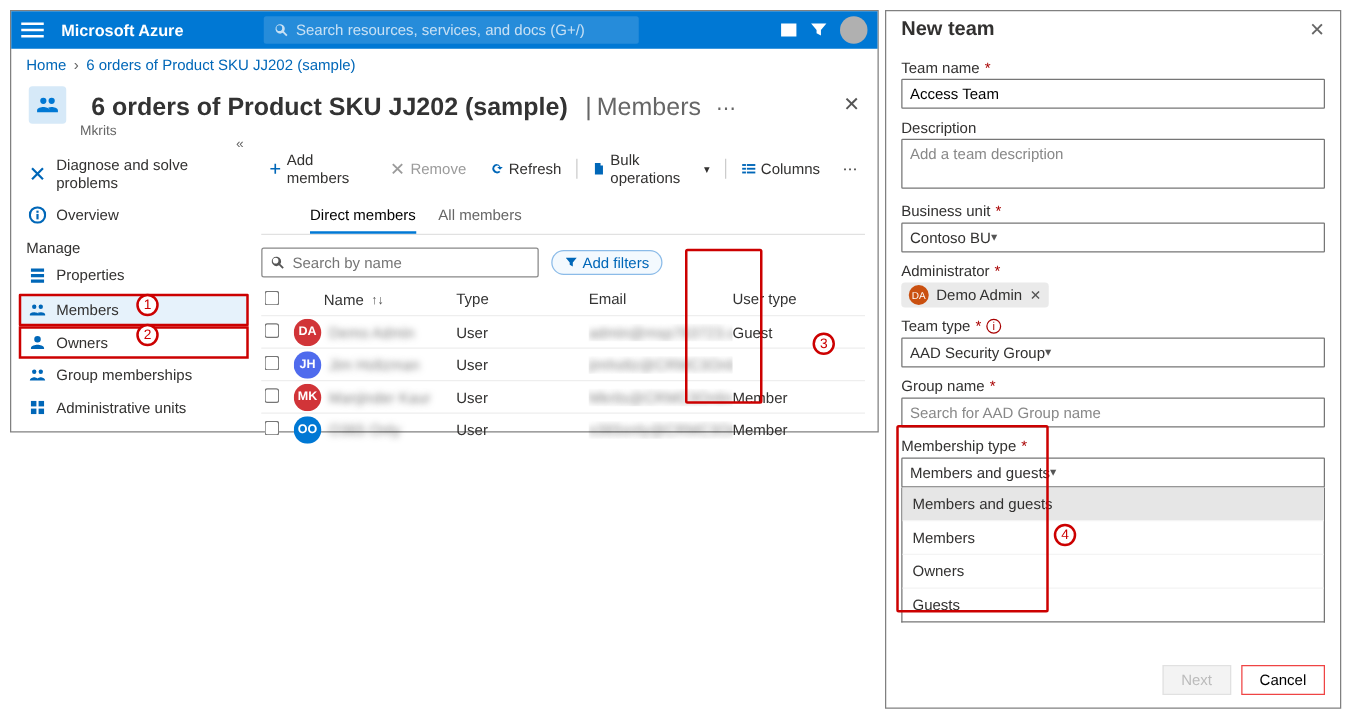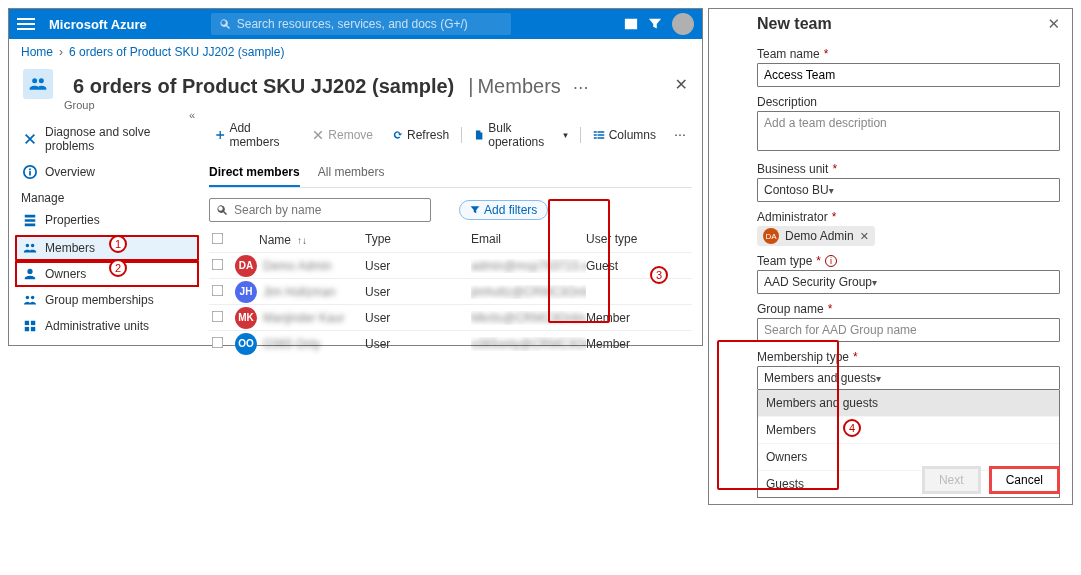--- a/index.html
+++ b/index.html
@@ -1,19 +1,19 @@
 <!DOCTYPE html>
 <html><head>
 <meta charset="utf-8">
 <style>
   * { box-sizing: border-box; margin: 0; padding: 0; font-family: 'Segoe UI', Arial, sans-serif; }
   body { width: 1081px; height: 575px; overflow: hidden; position: relative; background:#fff; }
   .frame { position:absolute; border:1px solid #808080; background:#fff; }
   .azure { left:8px; top:8px; width:695px; height:338px; }
-  .dialog { left:708px; top:8px; width:365px; height:497px;padding-left:36px; }
+  .dialog { left:708px; top:8px; width:365px; height:559px; }
 
   
   .topbar { height:30px; background:#0078d4; color:#fff; display:flex; align-items:center; padding:0 8px; font-size:12px; }
   .hamburger { width:18px; display:flex; flex-direction:column; gap:3px; cursor:pointer; }
   .hamburger span { display:block; height:2px; background:#fff; }
   .brand { font-weight:600; margin-left:14px; font-size:13px;}
   .searchbox { margin-left:64px; background:rgba(255,255,255,0.15); border-radius:2px; height:22px; display:flex; align-items:center; padding:0 8px; color:#c7e0f4; width:300px; }
   .searchbox svg { width:12px; height:12px; fill:#c7e0f4; margin-right:6px; }
   .topbar-right { margin-left:auto; display:flex; align-items:center; gap:10px; }
   .topbar-right svg { width:14px; height:14px; fill:#fff; }
@@ -45,23 +45,23 @@
 
   .main { flex:1; padding:4px 10px 0 10px; font-size:12px; color:#323130; position:relative; }
   .cmdbar { display:flex; align-items:center; gap:6px; padding:4px 0; color:#323130; }
   .cmd { display:flex; align-items:center; gap:4px; padding:2px 6px; cursor:pointer; }
   .cmd svg { width:12px; height:12px; fill:#0067b8; }
   .cmd.disabled { color:#9b9b9b; }
   .cmd.disabled svg { fill:#9b9b9b; }
   .divider { width:1px; height:16px; background:#ccc; }
   .tabs { display:flex; gap:18px; margin-top:6px; border-bottom:1px solid #e1e1e1; }
   .tab { padding:4px 0 6px 0; cursor:pointer; color:#666; }
-  .tab.active { color:#000; border-bottom:2px solid #0078d4; font-weight:700; }
-
-  .filterrow { display:flex; gap:28px; margin:10px 0 6px 0; align-items:center;}
+  .tab.active { color:#000; border-bottom:2px solid #0078d4; font-weight:400;margin-left:39px; }
+
+  .filterrow { display:flex; gap:10px; margin:10px 0 6px 0; align-items:center;}
   .searchinput { border:1px solid #888; border-radius:2px; height:24px; display:flex; align-items:center; padding:0 6px; width:222px; }
   .searchinput svg { width:12px; height:12px; fill:#555; margin-right:6px;}
   .searchinput input { border:none; outline:none; font-size:12px; flex:1; }
   .pill { border:1px solid #8bbbe8; border-radius:12px; padding:2px 10px; background:#f3f9fe; color:#0067b8; display:flex; align-items:center; gap:4px; cursor:pointer;}
   .pill svg { width:10px; height:10px; fill:#0067b8; }
 
   .tbl { width:100%; margin-top:4px; }
   .thead { display:flex; font-weight:400; color:#333; padding:4px 2px; }
   .trow { display:flex; align-items:center; padding:3px 2px; border-top:1px solid #eee; height:26px;}
   .chk { width:24px; }
@@ -93,21 +93,21 @@
   .chip { display:inline-flex; align-items:center; gap:6px; background:#eaeaea; border-radius:3px; padding:2px 6px; margin-top:2px;}
   .chip .av2 { width:16px;height:16px;border-radius:50%; background:#ca5010; color:#fff; font-size:8px; display:flex;align-items:center;justify-content:center;}
   .chip .rm { color:#555; cursor:pointer; font-size:11px;}
   .sel { display:flex; align-items:center; cursor:pointer;}
   .sel .caret { font-size:10px; color:#555; }
   .dropdown { border:1px solid #767676; border-top:none; }
   .dropdown .opt { padding:6px 8px; cursor:pointer; }
   .dropdown .opt.sel-opt { background:#e6e6e6; }
   .dropdown .opt + .opt { border-top:1px solid #f4f4f4;}
   .dlg-btns { position:absolute; bottom:10px; right:12px; display:flex; gap:8px;}
-  .btn { padding:4px 14px; font-size:12px; border:3px solid #ef4444; background:#fff; cursor:pointer;text-align:center;}
+  .btn { padding:4px 14px; font-size:12px; border:1px solid #ef4444; background:#fff; cursor:pointer;text-align:center;}
   .btn.disabled { color:#bbb; background:#f3f3f3; border-color:#e1e1e1; cursor:default;}
 </style>
 </head>
 <body>
 
 <div class="frame azure">
   <div class="topbar">
     <div class="hamburger">
         <span></span>
         <span></span>
@@ -144,21 +144,21 @@
         </svg>
     </div>
     <div class="ptitle">
       <span class="main">6 orders of Product SKU JJ202 (sample)</span>
       <span class="sub">|</span>
       <span class="sub">Members</span>
       <span class="ell">⋯</span>
     </div>
     <div class="closex">✕</div>
   </div>
-  <div class="subtype">Group</div>
+  <div class="subtype">Mkrits</div>
 
   <div class="body">
     <div class="leftnav">
       <div class="collapser">«</div>
       <div class="navitem">
         <svg viewBox="0 0 16 16">
             <path d="M3 3l10 10M13 3L3 13" stroke="#0067b8" stroke-width="2" fill="none"></path>
           </svg>
         <span>Diagnose and solve problems</span>
       </div>

